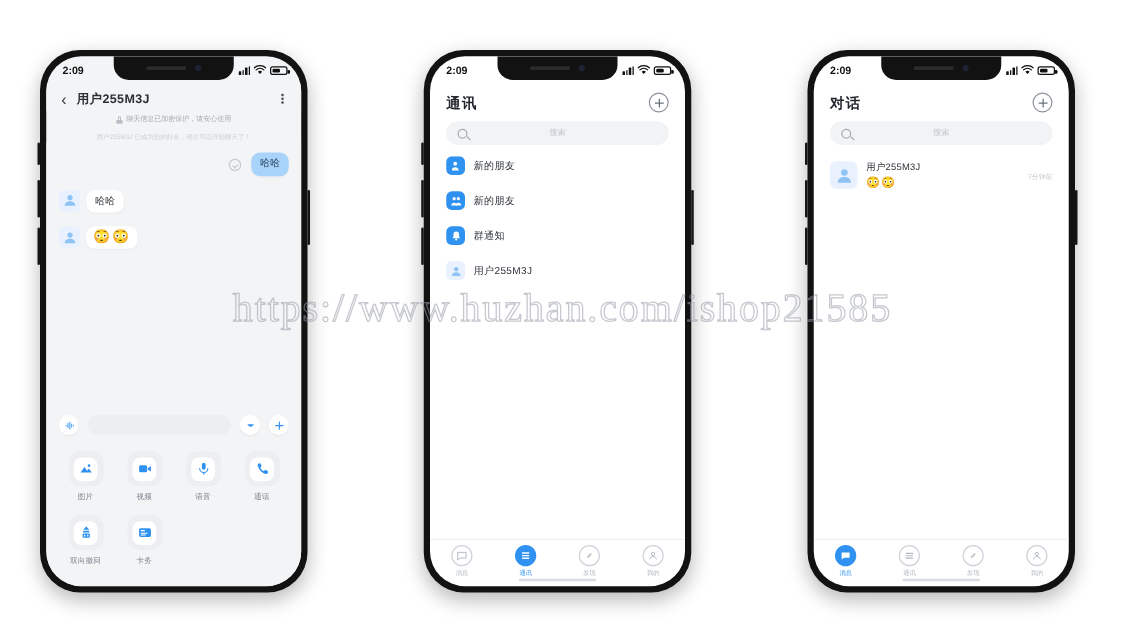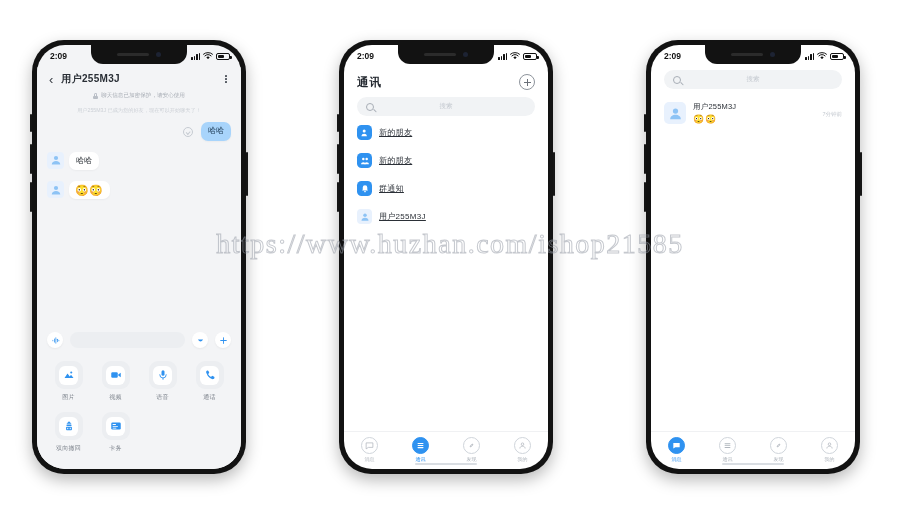--- a/index.html
+++ b/index.html
@@ -287,21 +287,21 @@
   .search-ph {
     position: absolute; left: 0; right: 0; text-align: center;
     font-size: 6.5px; color: #c3c8cf;
   }
 
   .contact-list { flex: 1 1 auto; padding: 0 13px; overflow: hidden; }
   .contact-row { display:flex; align-items:center; gap: 7px; margin-bottom: 13px; }
   .c-ico { width: 15px; height: 15px; border-radius: 4.5px; flex: 0 0 15px;
            display:flex; align-items:center; justify-content:center; }
   .c-ico svg { width: 10px; height: 10px; }
-  .c-label { font-size: 8px; color: #2b3views; color:#2b3037; letter-spacing:.3px;text-decoration:underline; }
+  .c-label { font-size: 8px; color: #2b3views; color:#2b3037; letter-spacing:.3px; }
   .c-sub { font-size: 5px; color: #b5bac1; margin-left: 3px; }
 
   .sep-row { display:flex; align-items:center; gap:7px; margin-top: 8px; }
   .sep-avatar {
     width: 15px; height: 15px; border-radius: 4px; background:#e8f1fd;
     display:flex; align-items:center; justify-content:center; flex:0 0 15px;
   }
   .sep-avatar svg { width: 10px; height: 10px; }
 
   
@@ -340,21 +340,21 @@
     width: 62px; height: 2.5px; border-radius: 3px; background: #d9dde2;
   }
 
   
   .watermark {
     position: absolute;
     left: 0; right: 0;
     top: 228px;
     text-align: center;
     font-family: "Liberation Serif", serif;
-    font-size: 28px;
+    font-size: 32px;
     letter-spacing: 1.5px;
     color: transparent;
     -webkit-text-stroke: 1px rgba(150,155,165,0.55);
     z-index: 50;
     pointer-events: none;
     white-space: nowrap;
   }
 </style>
 </head>
 <body>
@@ -685,20 +685,24 @@
           <path d="M5 7.2 L3.3 5.3 A2.6 2.6 0 0 1 6.7 5.3 Z" fill="#111"></path>
           <path d="M1.9 3.9 A4.6 4.6 0 0 1 8.1 3.9" stroke="#111" stroke-width="1" fill="none" stroke-linecap="round"></path>
           <path d="M0.5 2.2 A6.8 6.8 0 0 1 9.5 2.2" stroke="#111" stroke-width="1" fill="none" stroke-linecap="round"></path>
         </svg>
         <span class="batt">
             <span></span>
           </span>
       </span>
     </div>
 
+    <div class="list-header">
+      <span class="list-title">对话</span>
+      <span class="plus-circ"></span>
+    </div>
 
     <div class="search-wrap">
       <div class="search-box">
         <span class="search-ico"></span>
         <span class="search-ph">搜索</span>
       </div>
     </div>
 
     <div class="contact-list">
       <div class="conv-row">

